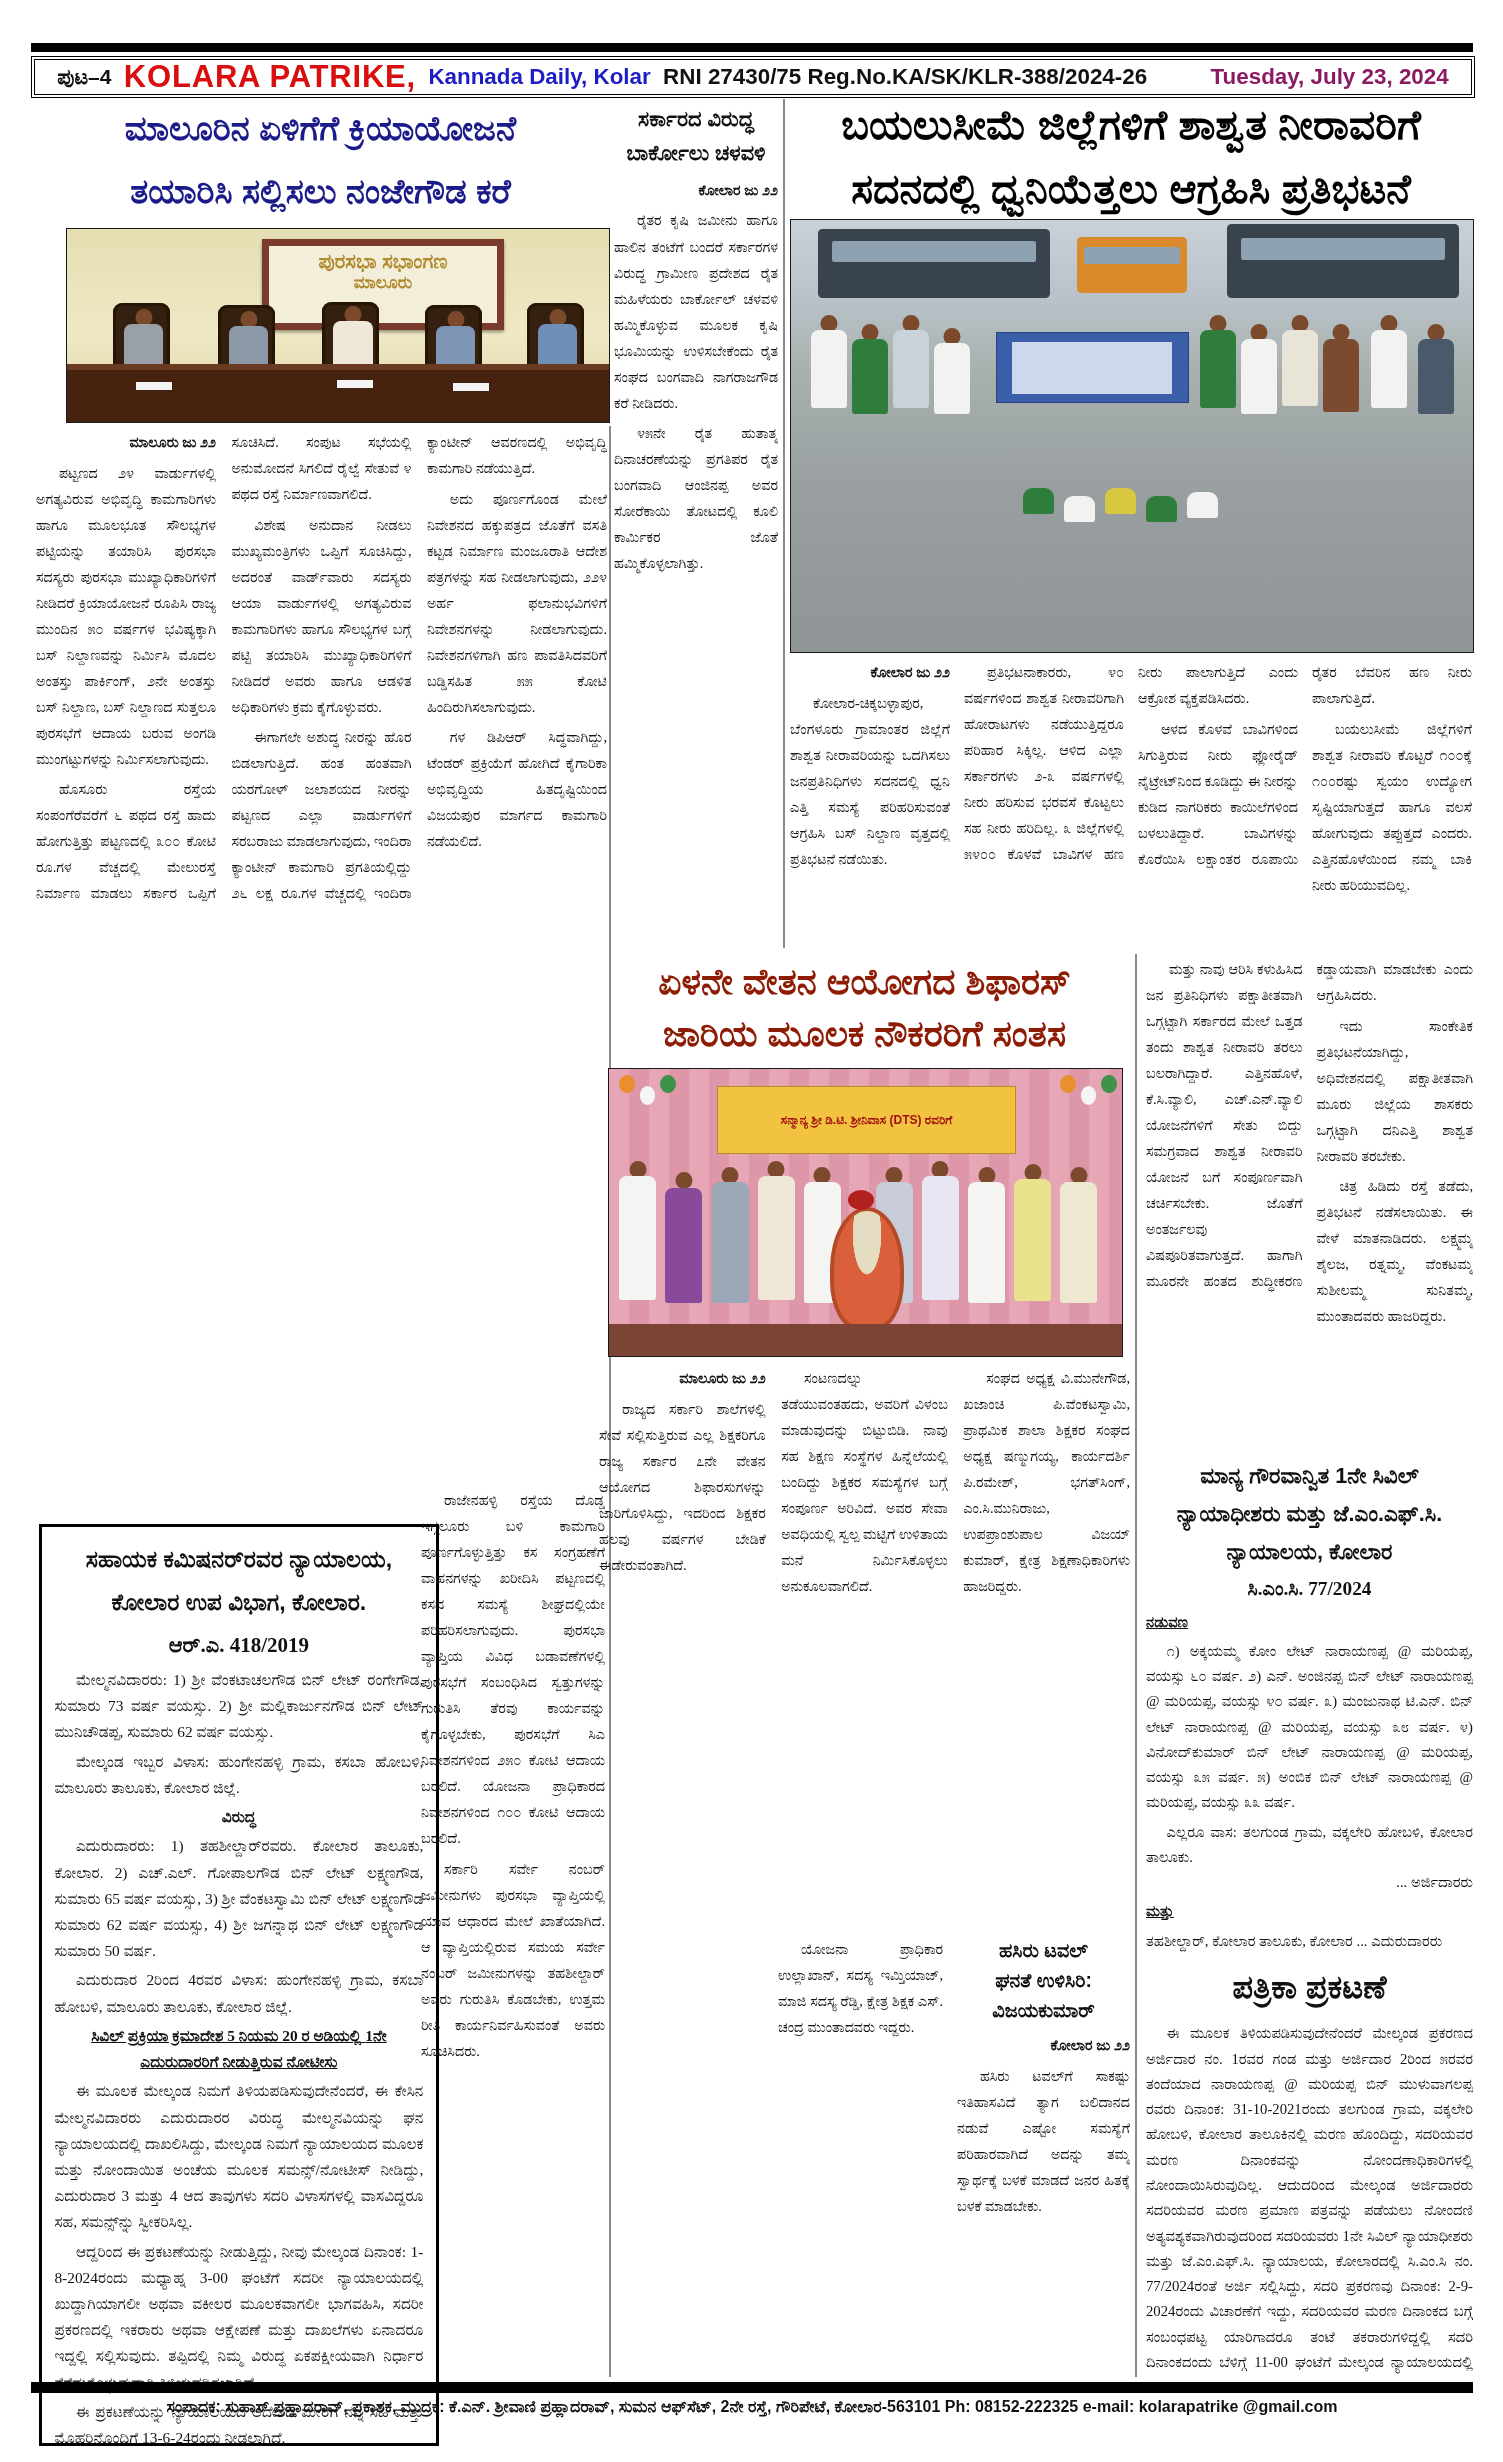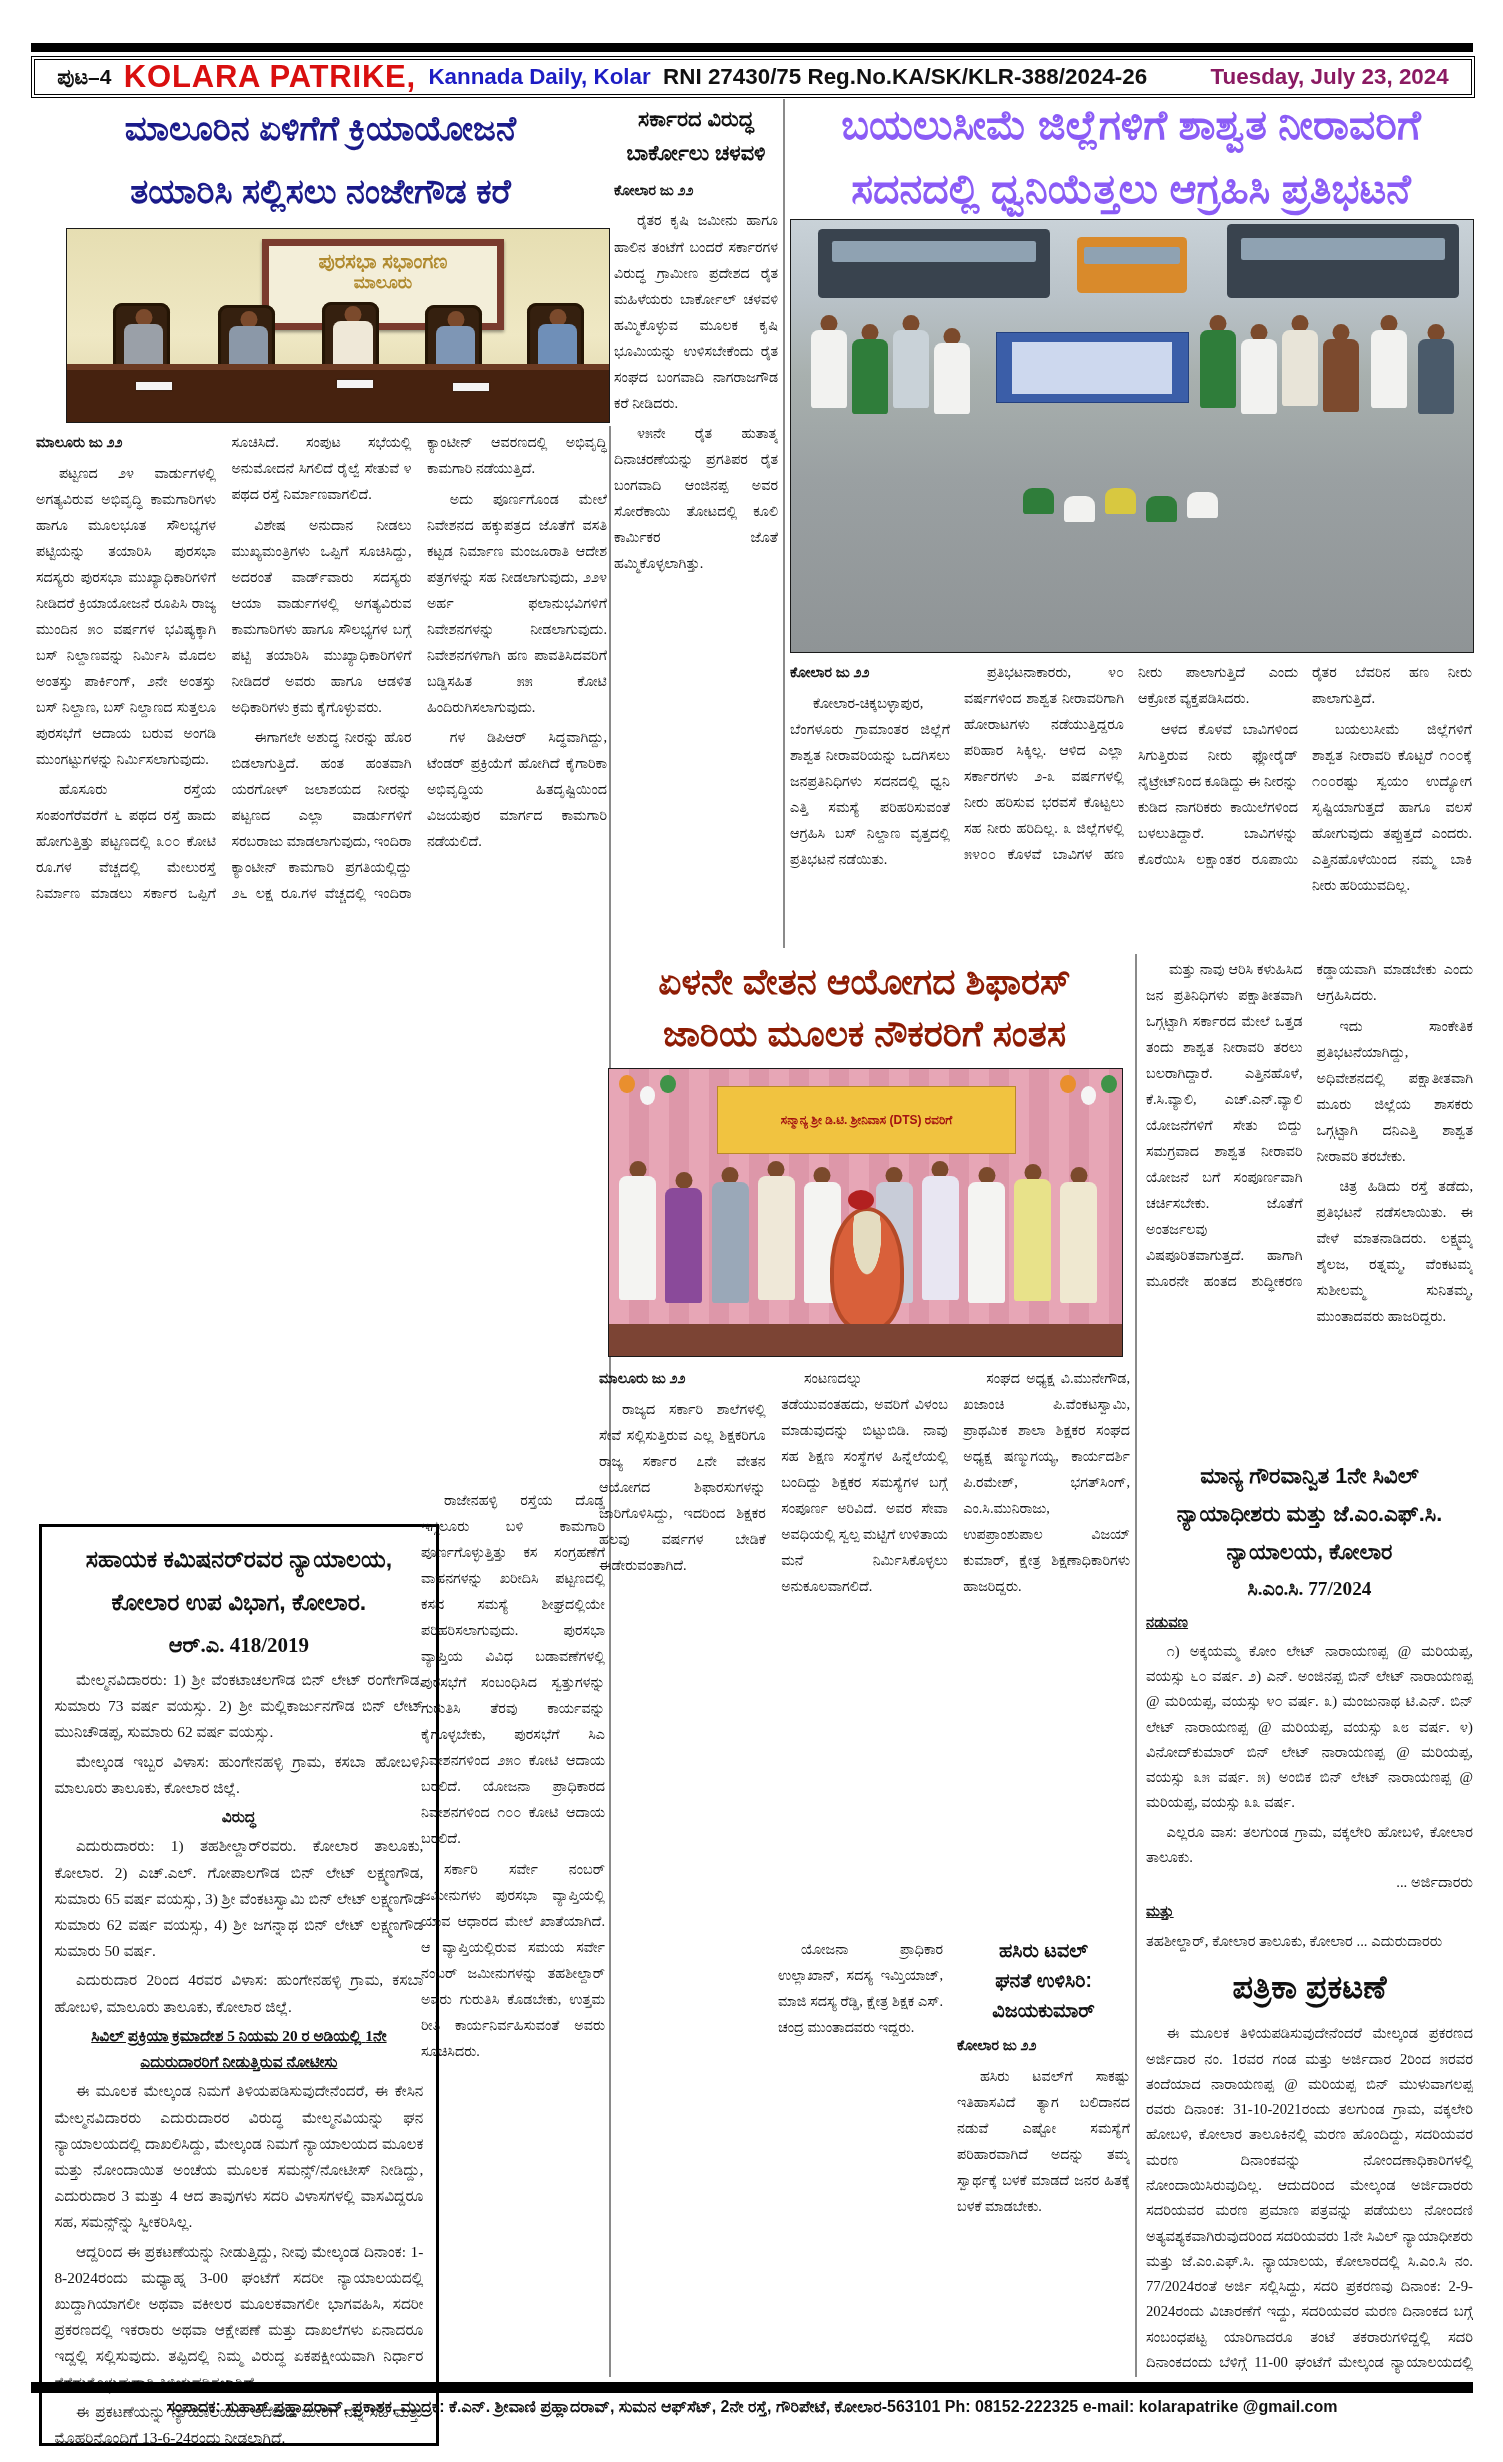--- a/index.html
+++ b/index.html
@@ -12,30 +12,30 @@
   .hdrbox{position:absolute;left:31px;top:56px;width:1442px;height:40px;border:1.5px solid #000;}
   .hdrbox .inner{position:absolute;inset:2.3px;border:0.8px solid #000;display:flex;align-items:center;padding:0 22px;gap:12.4px;font-family:"Liberation Sans","DejaVu Sans",sans-serif;}
   .pgnum{font-size:21px;font-weight:bold;color:#111;}
   .mast{font-size:31px;font-weight:bold;color:#d90f0f;letter-spacing:0.8px;}
   .tagl{font-size:22.4px;font-weight:bold;color:#1d1dc4;}
   .rni{font-size:22.4px;font-weight:bold;color:#111;}
   .hdate{font-size:22.4px;font-weight:bold;color:#8a1a62;margin-left:auto;}
   
   .hl{font-family:"Liberation Sans","DejaVu Sans",sans-serif;font-weight:bold;text-align:center;}
   .hl-left{color:#1b1b8a;font-size:34px;line-height:1.85;}
-  .hl-pink{color:#8b5cf6;font-size:41px;line-height:1.55;}
+  .hl-pink{color:#000000;font-size:41px;line-height:1.55;}
   .hl-maroon{color:#8e1c04;font-size:36px;line-height:1.45;}
   .subhead{font-family:"Liberation Sans","DejaVu Sans",sans-serif;font-weight:bold;color:#111;text-align:center;}
   
   .body-txt{font-size:14.3px;line-height:1.82;text-align:justify;word-break:break-word;overflow:hidden;}
   .body-txt p{margin:0 0 4.6px 0;text-indent:1.6em;}
   .cols3{column-count:3;column-gap:15.4px;}
   .cols4{column-count:4;column-gap:14px;}
   .cols2{column-count:2;column-gap:14px;}
-  .dateline{font-weight:bold;text-align:left;text-indent:0 !important;}
+  .dateline{font-weight:bold;text-align:right;text-indent:0 !important;}
   
   .photo{position:absolute;border:1.5px solid #1a1a1a;overflow:hidden;}
   .fig{position:absolute;}
   .fig .hd{position:absolute;left:50%;transform:translateX(-50%);top:0;width:17px;height:17px;border-radius:50%;background:#7b4a2c;display:block;}
   .fig .sh{position:absolute;left:0;right:0;top:15.4px;bottom:0;border-radius:7.7px 7.7px 3.1px 3.1px;display:block;}
   
   .meet{background:linear-gradient(#e6deb2,#efe8c4 55%,#dcd2a6);}
   .board{position:absolute;left:36%;top:5%;width:42%;height:40%;background:#f3eed9;border:7px solid #7a3b2e;box-shadow:0 1.5px 3.1px rgba(0,0,0,.4);text-align:center;font-family:"Liberation Sans",sans-serif;font-weight:bold;color:#b08a2e;}
   .board .b1{font-size:20px;margin-top:4.6px;} .board .b2{font-size:17px;}
   .meet-table{position:absolute;left:0;right:0;bottom:0;height:27%;background:#46220f;border-top:6.2px solid #6b3a22;}

